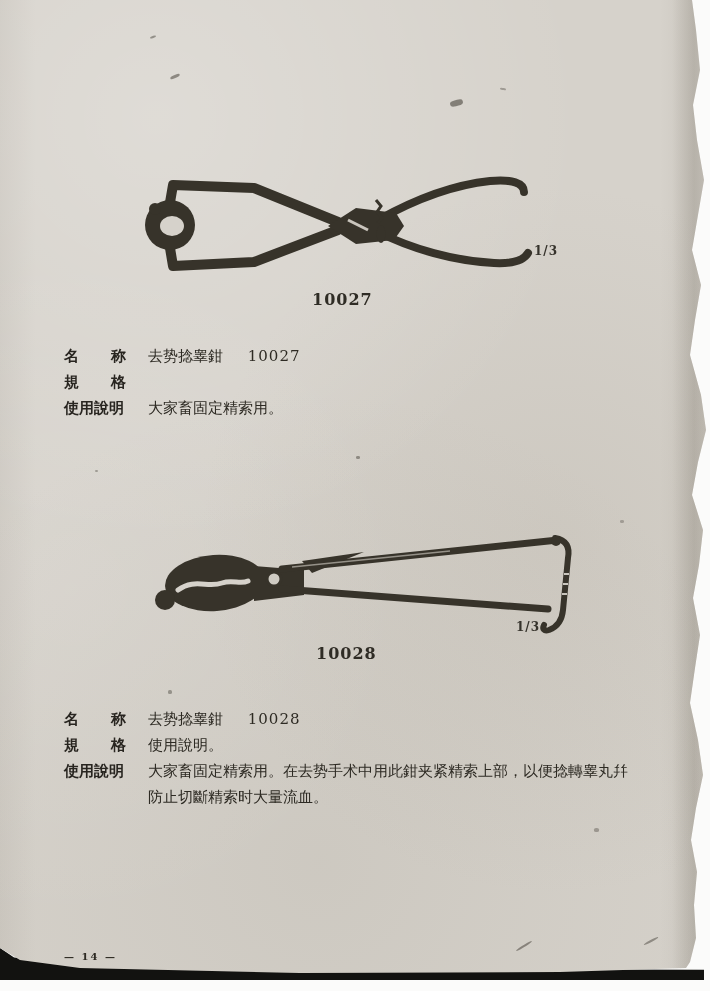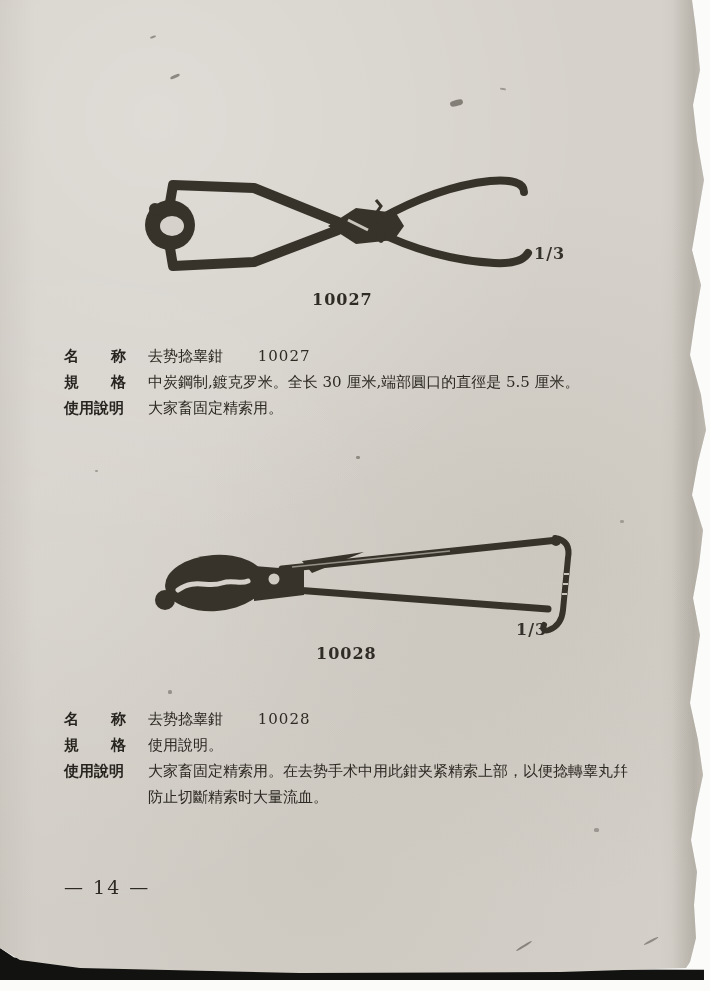--- a/index.html
+++ b/index.html
@@ -31,21 +31,21 @@
     background:linear-gradient(to right, transparent, rgba(110,104,92,.22) 65%, rgba(134,128,116,.12));
     pointer-events:none;
   }
   .speck{position:absolute;background:#4a463e;border-radius:40%;}
 
   .fig{position:absolute;margin:0;}
   .fig svg{position:absolute;left:0;top:0;}
   .fig1{left:142px;top:168px;width:440px;height:150px;}
   .fig2{left:150px;top:528px;width:430px;height:140px;}
   .scale{
-    position:absolute;font-size:16px;font-weight:bold;color:#35322b;
+    position:absolute;font-size:12px;font-weight:bold;color:#35322b;
     letter-spacing:1px;
   }
   .fig1 .scale{left:392px;top:76px;}
   .fig2 .scale{left:366px;top:92px;}
   .caption{
     position:absolute;font-size:16px;font-weight:bold;color:#2f2c25;
     letter-spacing:1px;
   }
   .fig1 .caption{left:170px;top:122px;}
   .fig2 .caption{left:166px;top:116px;}
@@ -54,26 +54,26 @@
   .entry1{top:343px;}
   .entry2{top:706px;}
   .row{display:flex;align-items:flex-start;}
   .lbl{
     width:62px;flex:0 0 62px;margin-right:22px;
     font-weight:bold;line-height:26px;color:#282520;
   }
   .lbl.two{display:flex;justify-content:space-between;}
   .val{flex:1;line-height:26px;color:#2d2a23;}
   .val .line{line-height:26px;white-space:nowrap;}
-  .iname{margin-right:30px;}
+  .iname{margin-right:20px;}
   .cat{letter-spacing:1px;}
 
   .pageno{
-    position:absolute;left:64px;top:876px;
-    font-size:19px;font-weight:normal;letter-spacing:2px;color:#2d2a23;
+    position:absolute;left:64px;top:951px;
+    font-size:10px;font-weight:bold;letter-spacing:2px;color:#2d2a23;
   }
 </style>
 </head>
 <body>
 
 <div class="scan">
   <div class="black-band"></div>
 
   <div class="paper">
 
@@ -119,23 +119,20 @@
         </div>
         <div class="val">
           <span class="iname">去势捻睾鉗</span>
           <span class="cat">10027</span>
         </div>
       </div>
       <div class="row">
         <div class="lbl two">
           <span>規</span>
           <span>格</span>
-        </div>
-        <div class="val">
-          <div class="line">中炭鋼制,鍍克罗米。全长 30 厘米,端部圓口的直徑是 5.5 厘米。</div>
         </div>
       </div>
       <div class="row">
         <div class="lbl">使用說明</div>
         <div class="val">
           <div class="line">大家畜固定精索用。</div>
         </div>
       </div>
     </section>
 

